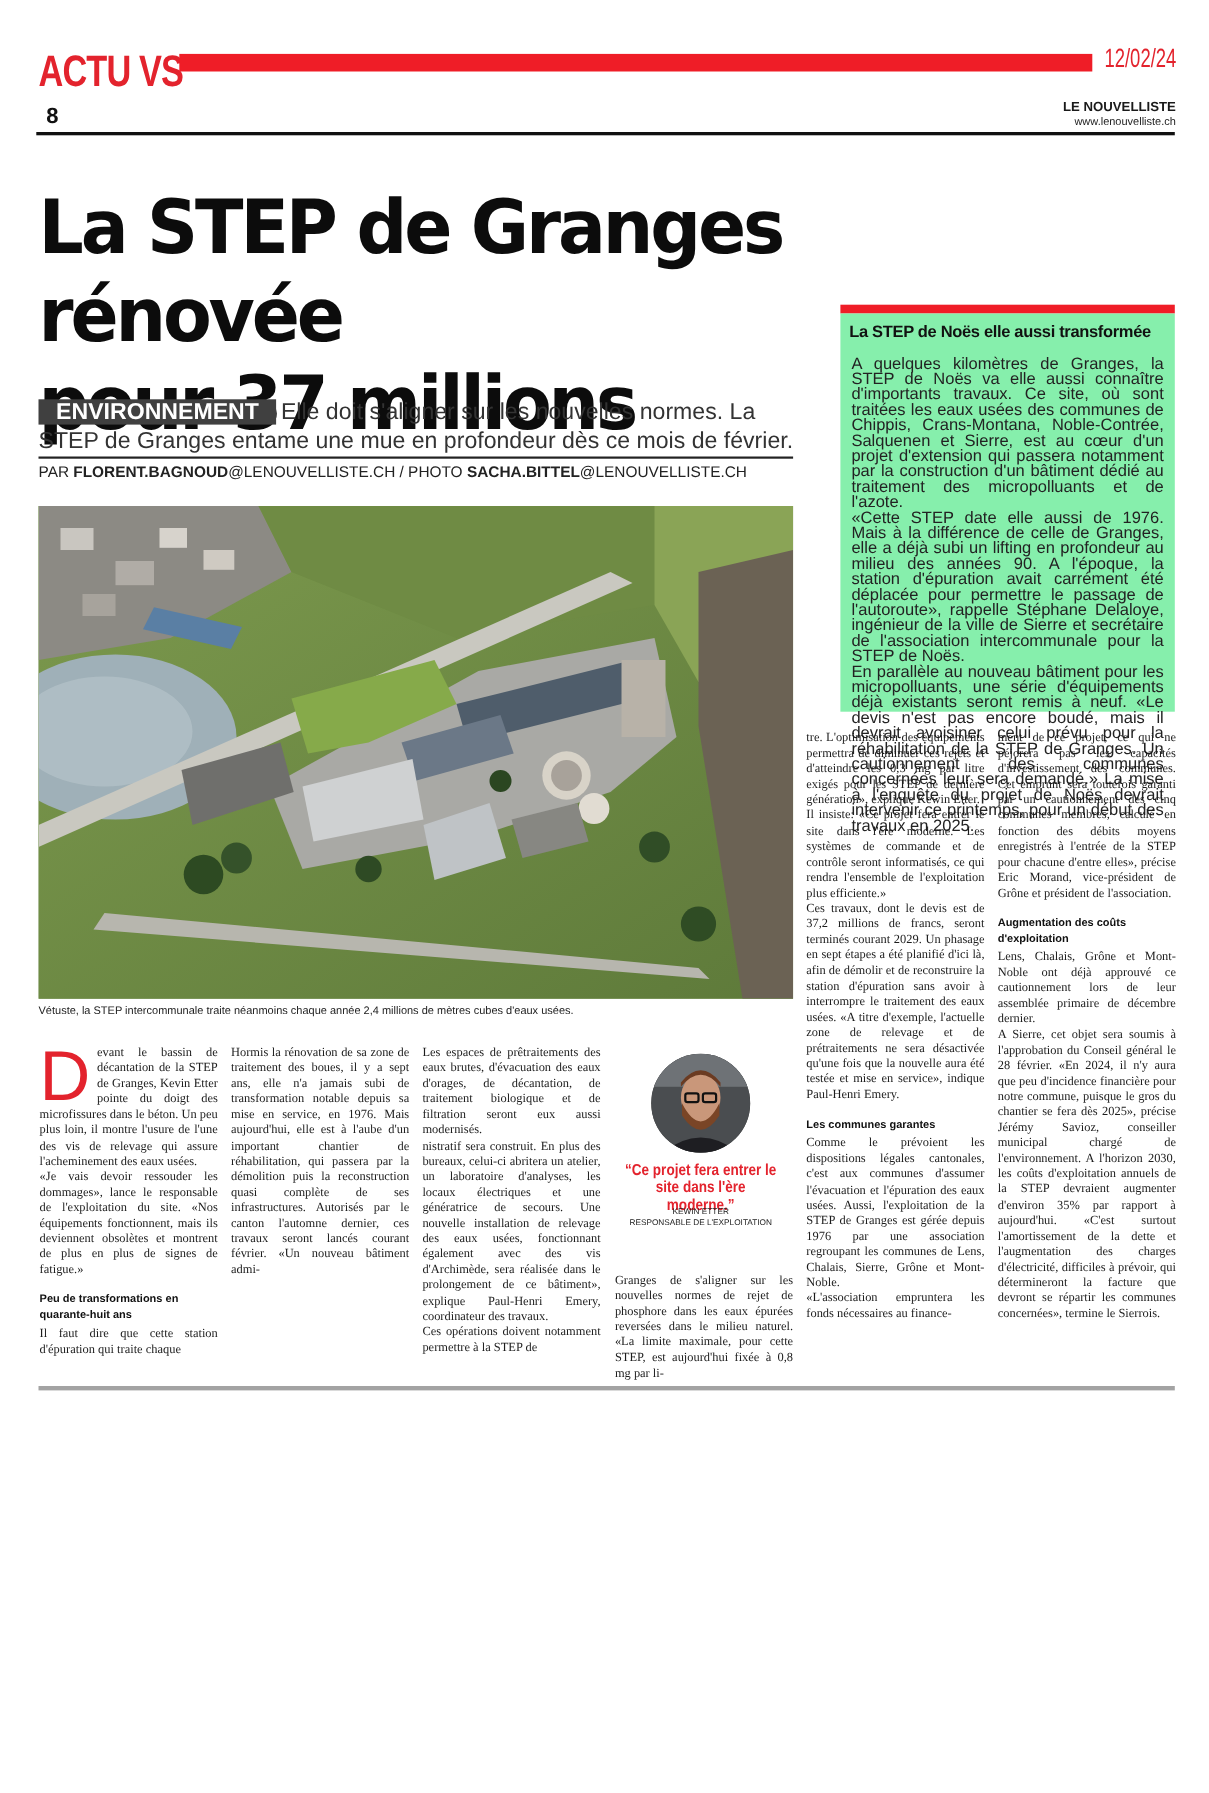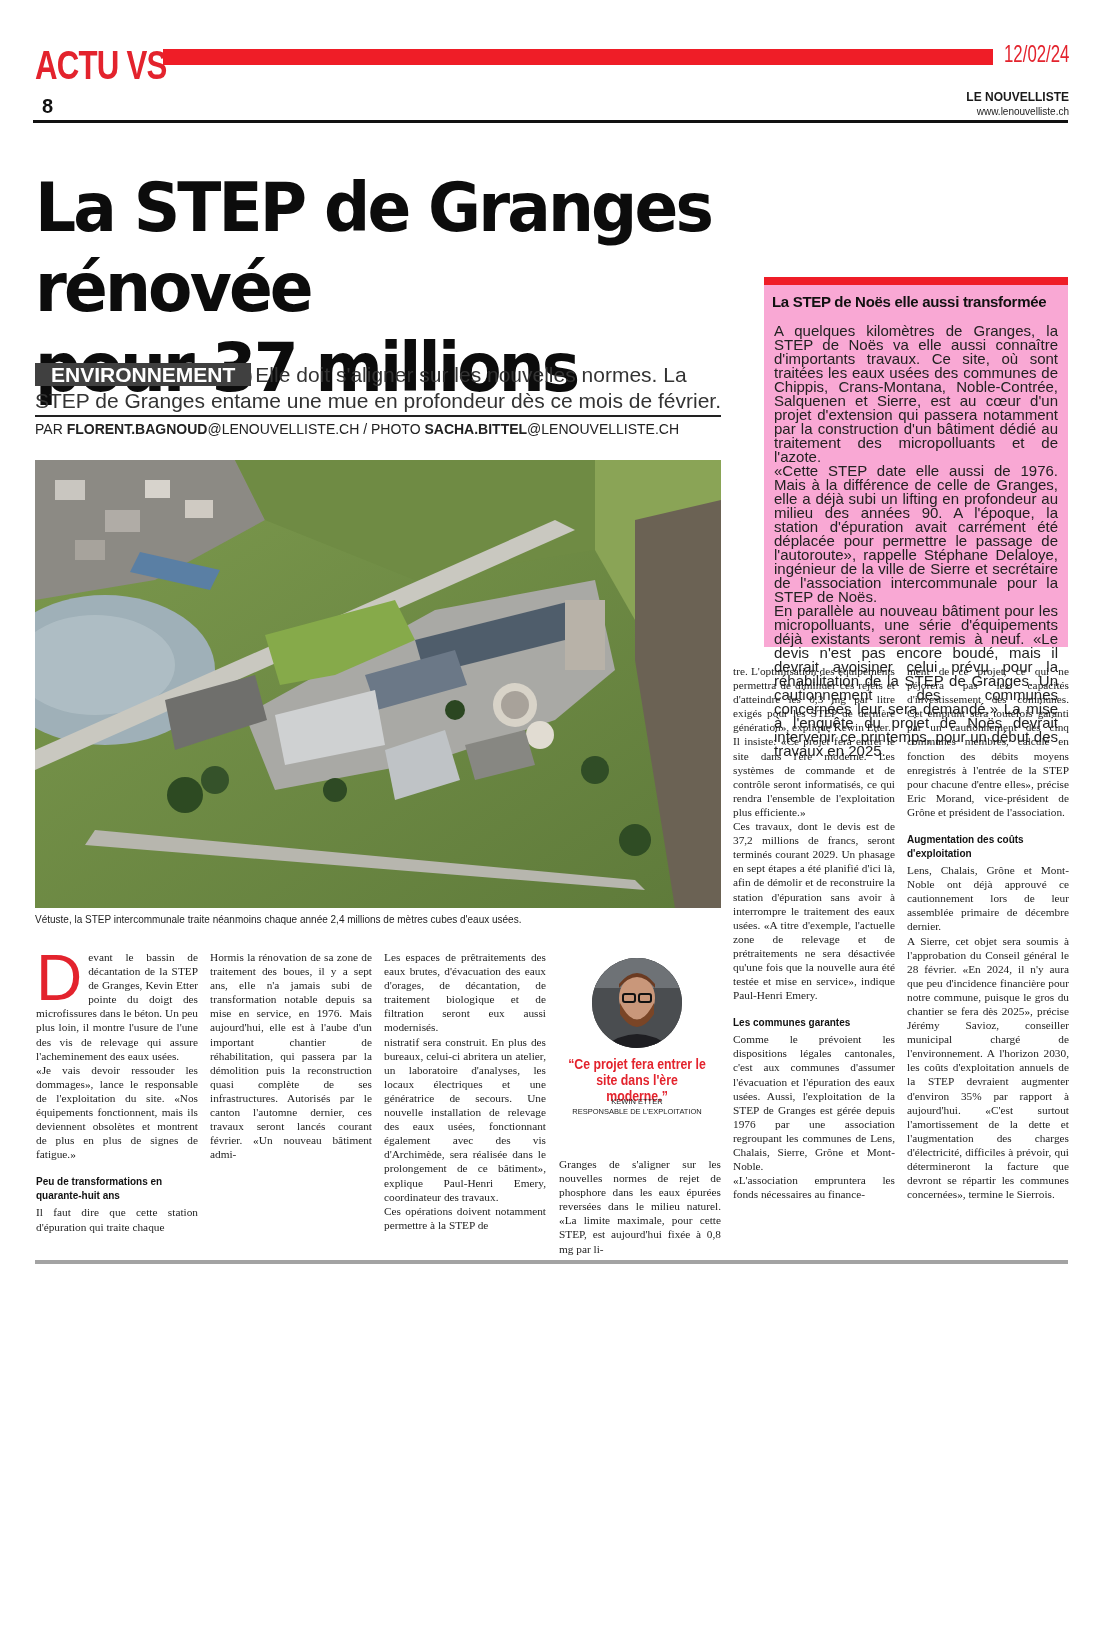--- a/index.html
+++ b/index.html
@@ -24,21 +24,21 @@
   .deck-rule { position: absolute; left: 35px; top: 415px; width: 686px; height: 1.5px; background: #222; }
   .byline { position: absolute; left: 35px; top: 421px; font-family: "Liberation Sans", sans-serif; font-size: 14px; color: #222; }
   .byline b { font-weight: 700; }
 
   
   .photo { position: absolute; left: 35px; top: 460px; width: 686px; height: 448px; overflow: hidden; background: #6d8a48; }
   .caption { position: absolute; left: 35px; top: 914px; font-family: "Liberation Sans", sans-serif; font-size: 10px; color: #222; }
 
   
   .side-red { position: absolute; left: 764px; top: 277px; width: 304px; height: 8px; background: #ef1d27; }
-  .side-box { position: absolute; left: 764px; top: 285px; width: 304px; height: 362px; background: #f9a8d4; padding: 8px 8px 0 8px; }
+  .side-box { position: absolute; left: 764px; top: 285px; width: 304px; height: 362px; background: #86efac; padding: 8px 8px 0 8px; }
   .side-title { font-family: "Liberation Sans", sans-serif; font-weight: 700; font-size: 15px; color: #111; margin-bottom: 14px; letter-spacing: -0.3px; }
   .side-body p { font-family: "Liberation Sans", sans-serif; font-size: 15px; line-height: 14px; color: #222; text-align: justify; padding: 0 2px; }
 
   
   .col { position: absolute; width: 162px; font-size: 11.3px; line-height: 14.1px; color: #1c1c1c; text-align: justify; hyphens: manual; }
   .col p { margin: 0; }
   .col h3 { font-family: "Liberation Sans", sans-serif; font-weight: 700; font-size: 10px; line-height: 14px; margin: 14px 0 2px 0; color: #111; text-align: left; }
   .c1 { left: 36px; top: 950px; }
   .c2 { left: 210px; top: 950px; }
   .c3 { left: 384px; top: 950px; }

